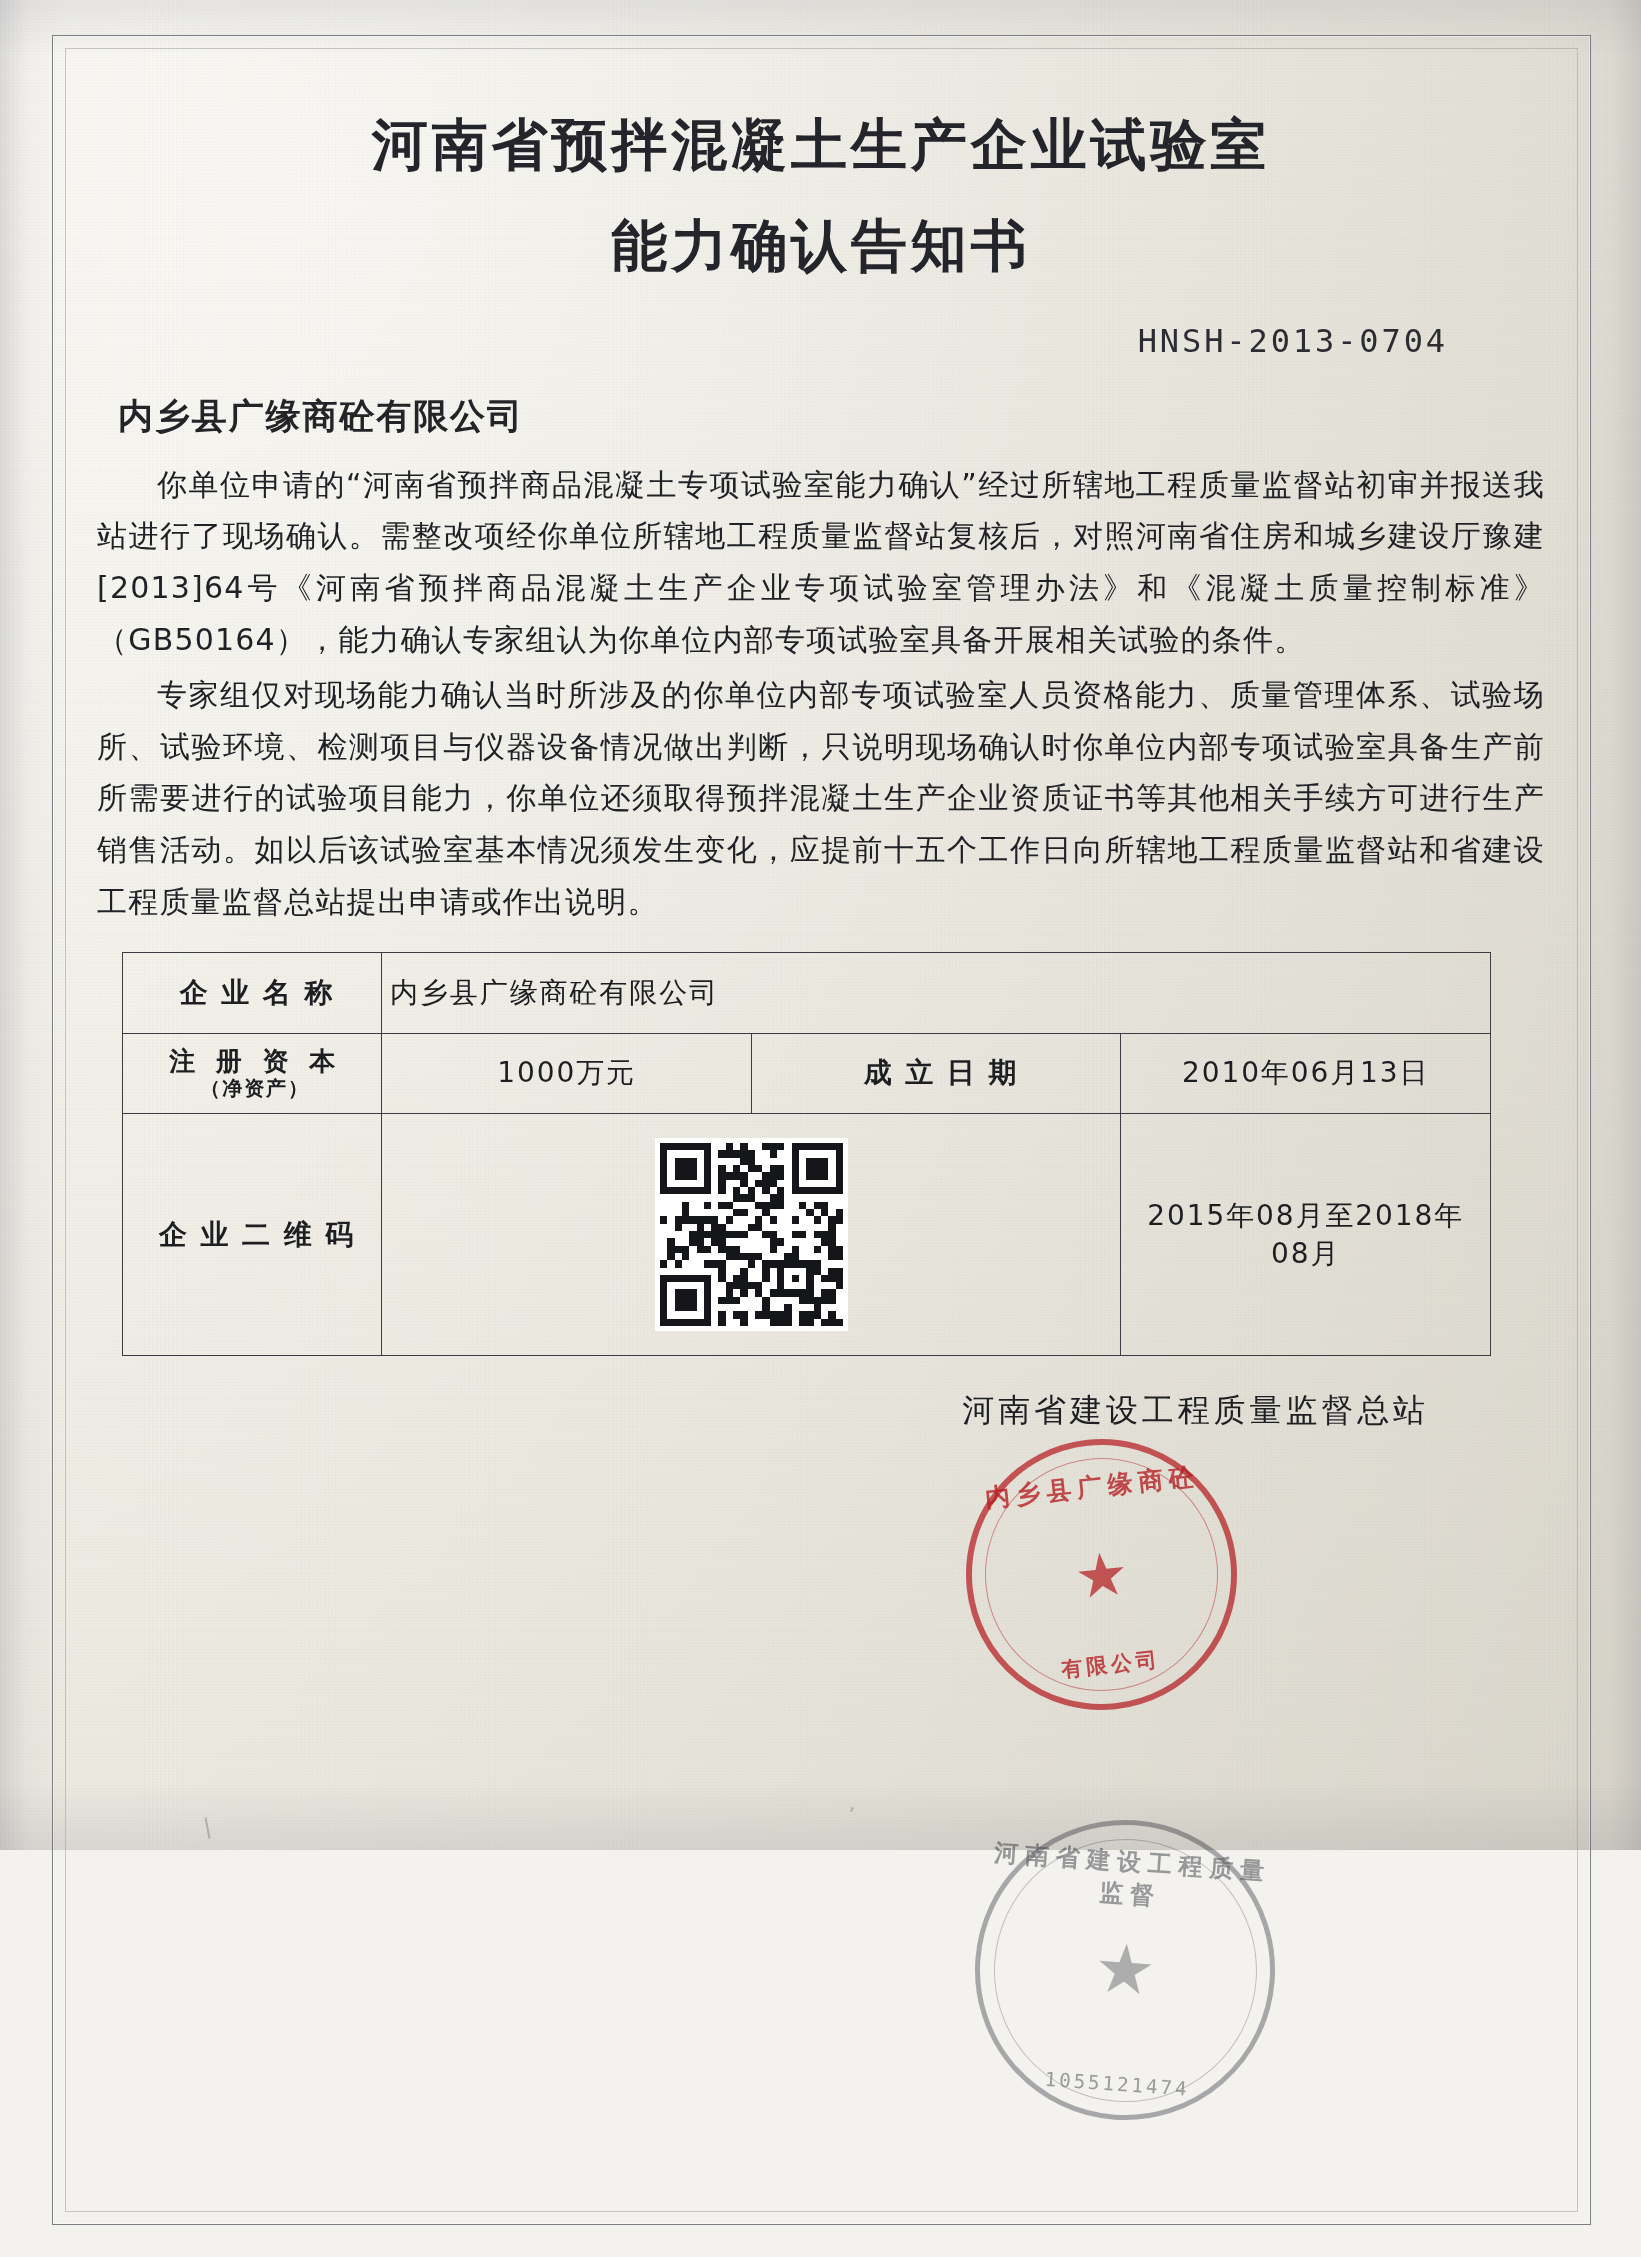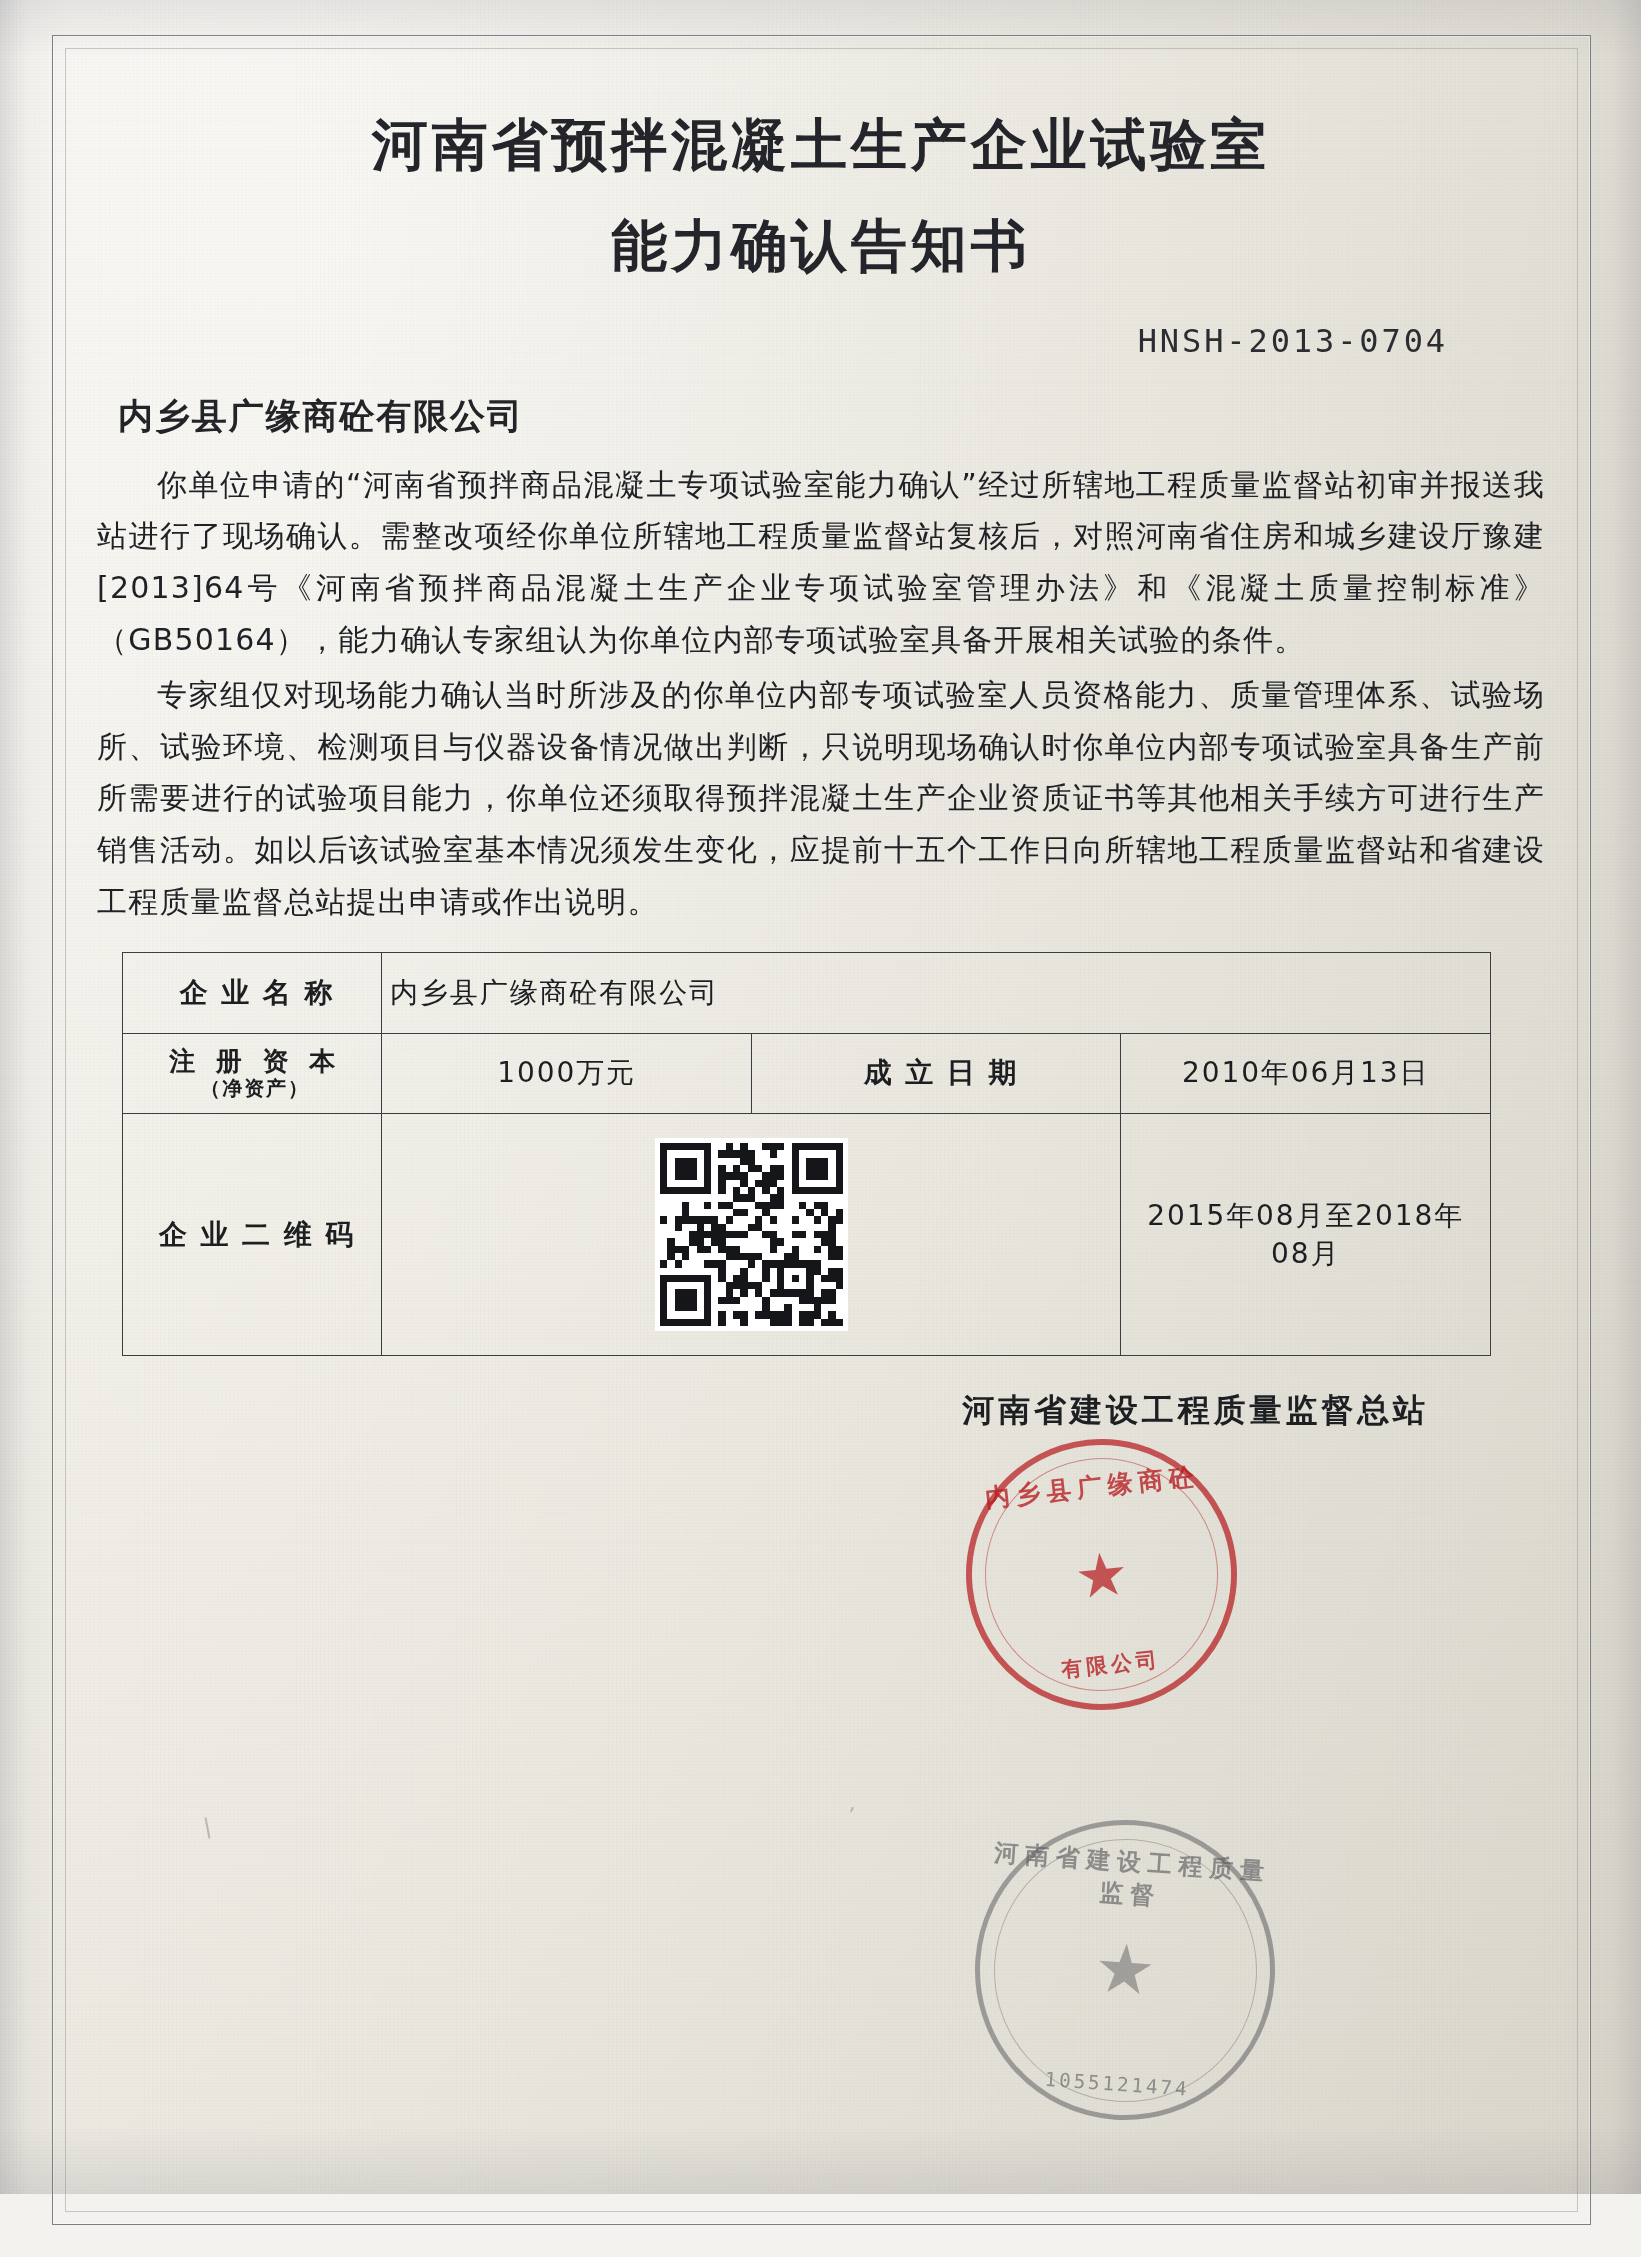--- a/index.html
+++ b/index.html
@@ -5,21 +5,21 @@
   html,body{margin:0;padding:0;}
   body{
     width:1641px;height:2257px;
     background:#f3f2ee;
     font-family:"DejaVu Sans","Liberation Sans",sans-serif;
     overflow:hidden;
   }
   
   #page{
     position:relative;
-    width:1641px;height:2194px;
+    width:1641px;height:1850px;
     background:
       radial-gradient(ellipse at 20% 10%, #ffffff 0%, #f7f6f2 45%, #eeece6 100%),
       linear-gradient(100deg,#fbfaf7 0%,#f2f1ec 50%,#e9e7e1 100%);
     background-blend-mode:multiply;
   }
   
   #page:before{
     content:"";position:absolute;inset:0;
     background-image:
       repeating-linear-gradient(0deg, rgba(0,0,0,0.012) 0 1px, rgba(255,255,255,0) 1px 2.9px),
@@ -190,21 +190,21 @@
   .sign .date{
     font-size:30px;
     letter-spacing:1.9px;
     color:#1d1f23;
   }
   .sign .org{
     margin-top:7px;
     font-size:32px;
     letter-spacing:3.9px;
     color:#1d1f23;
-    font-weight:700;
+    font-weight:400;
     padding-right:0;
   }
 
   
   .stamp-round{
     position:absolute;
     left:966px;top:1439px;
     width:259px;height:259px;
     border-radius:50%;
     border:6.8px solid rgba(205,32,38,0.72);

